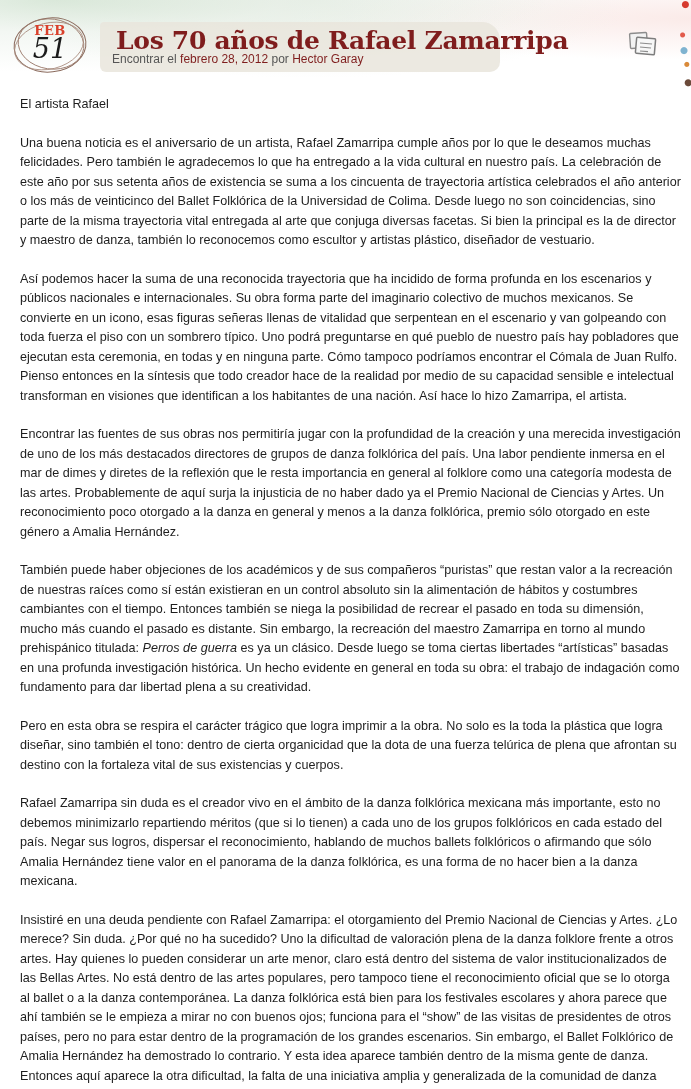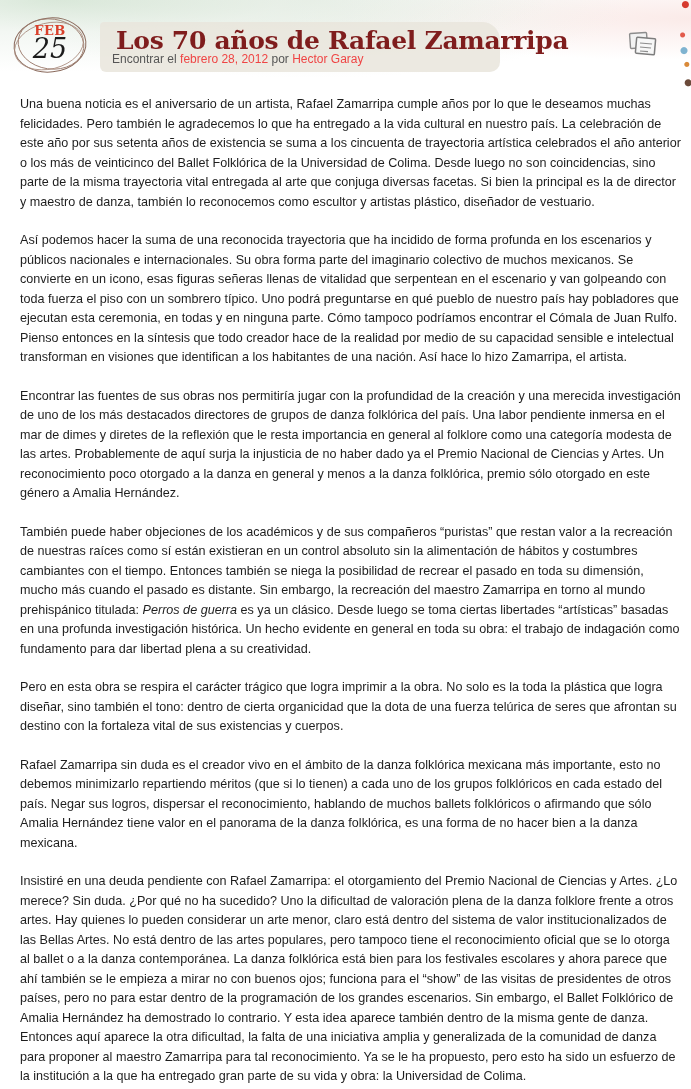--- a/index.html
+++ b/index.html
@@ -87,21 +87,21 @@
       white-space: nowrap;
     }
     .byline {
       position: absolute;
       left: 112px; top: 52px;
       font-size: 12px;
       color: #555555;
       white-space: nowrap;
     }
     .byline a {
-      color: #ef4444;
+      color: #7f1d1d;
       text-decoration: none;
     }
     .comments-icon {
       position: absolute;
       left: 628px; top: 30px;
       width: 30px; height: 28px;
     }
     .content {
       position: absolute;
       left: 20px; top: 95px;
@@ -123,21 +123,21 @@
 <div class="splash"></div>
 <div class="title-band"></div>
 
 <div class="date-badge">
   <svg class="circle" width="80" height="62" viewBox="0 0 80 62">
     <ellipse cx="40" cy="31" rx="36" ry="27" fill="none" stroke="#8a6a5c" stroke-width="1" transform="rotate(-6 40 31)"></ellipse>
     <ellipse cx="41" cy="30" rx="33" ry="25" fill="none" stroke="#9b7b6c" stroke-width="0.9" transform="rotate(8 41 30)"></ellipse>
     <ellipse cx="39" cy="32" rx="35" ry="23" fill="none" stroke="#a88a7c" stroke-width="0.8" transform="rotate(-14 39 32)"></ellipse>
   </svg>
   <div class="date-month">FEB</div>
-  <div class="date-day">25</div>
+  <div class="date-day">51</div>
 </div>
 
 <h1 class="post-title">Los 70 años de Rafael Zamarripa</h1>
 
 <div class="byline">
   <span>Encontrar el</span>
   <a href="#">febrero 28, 2012</a>
   <span>por</span>
   <a href="#">Hector Garay</a>
 </div>
@@ -146,21 +146,22 @@
   <svg width="30" height="28" viewBox="0 0 30 28">
     <rect x="2" y="3" width="17" height="15" rx="1" fill="#f2f2f2" stroke="#8c8c8c" stroke-width="1.4" transform="rotate(-4 10 10)"></rect>
     <rect x="8" y="8" width="19" height="16" rx="1" fill="#f7f7f7" stroke="#7d7d7d" stroke-width="1.5" transform="rotate(5 17 16)"></rect>
     <line x1="12" y1="13" x2="24" y2="14" stroke="#8c8c8c" stroke-width="1.1"></line>
     <line x1="12" y1="17" x2="23" y2="18" stroke="#8c8c8c" stroke-width="1.1"></line>
     <line x1="12" y1="21" x2="20" y2="21.6" stroke="#8c8c8c" stroke-width="1.1"></line>
   </svg>
 </div>
 
 <div class="content">
+  <p>El artista Rafael</p>
   <p>Una buena noticia es el aniversario de un artista, Rafael Zamarripa cumple años por lo que  le deseamos muchas felicidades. Pero también le agradecemos lo que ha entregado a la vida cultural en nuestro país. La celebración de este año por sus setenta años de existencia se suma a los cincuenta de trayectoria artística celebrados el año anterior o los más de veinticinco del Ballet Folklórica de la Universidad de Colima. Desde luego no son coincidencias, sino parte de la misma trayectoria vital entregada al arte que conjuga diversas facetas. Si bien la principal es la de director y maestro de danza, también lo reconocemos como escultor y artistas plástico, diseñador de vestuario.</p>
   <p>Así podemos hacer la suma de una reconocida trayectoria que ha incidido de forma profunda en los escenarios y públicos nacionales e internacionales. Su obra forma parte del imaginario colectivo de muchos mexicanos. Se convierte en un icono, esas figuras señeras llenas de vitalidad que serpentean en el escenario y van golpeando con toda fuerza el piso con un sombrero típico. Uno podrá preguntarse en qué pueblo de nuestro país hay pobladores que ejecutan esta ceremonia, en todas y en ninguna parte. Cómo tampoco podríamos encontrar el Cómala de Juan Rulfo. Pienso entonces en la síntesis que todo creador hace de la realidad por medio de su capacidad sensible e intelectual transforman en visiones que identifican a los habitantes de una nación. Así hace lo hizo Zamarripa, el artista.</p>
   <p>Encontrar las fuentes de sus obras nos permitiría jugar con la profundidad de la creación y una merecida investigación de uno de los más destacados directores de grupos de danza folklórica del país. Una labor pendiente inmersa en el mar de dimes y diretes de la reflexión que le resta importancia en general al folklore como una categoría modesta de las artes. Probablemente de aquí surja la injusticia de no haber dado ya el Premio Nacional de Ciencias y Artes. Un reconocimiento poco otorgado a la danza en general y menos a la danza folklórica, premio sólo otorgado en este género a Amalia Hernández.</p>
   <p><span>También puede haber objeciones de los académicos y de sus compañeros “puristas” que restan valor a la recreación de nuestras raíces como sí están existieran en un control absoluto sin la alimentación de hábitos y costumbres cambiantes con el tiempo. Entonces también se niega la posibilidad de recrear el pasado en toda su dimensión, mucho más cuando el pasado es distante. Sin embargo, la recreación del maestro Zamarripa en torno al mundo prehispánico titulada: </span><em>Perros de guerra</em><span> es ya un clásico. Desde luego se toma ciertas libertades “artísticas” basadas en una profunda investigación histórica. Un hecho evidente en general en toda su obra: el trabajo de indagación como fundamento para dar libertad plena a su creatividad.</span></p>
-  <p>Pero en esta obra se respira el carácter trágico que logra imprimir a la obra. No solo es la toda la plástica que logra diseñar, sino también el tono: dentro de cierta organicidad que la dota de una fuerza telúrica de seres que afrontan su destino con la fortaleza vital de sus existencias y cuerpos.</p>
+  <p>Pero en esta obra se respira el carácter trágico que logra imprimir a la obra. No solo es la toda la plástica que logra diseñar, sino también el tono: dentro de cierta organicidad que la dota de una fuerza telúrica de plena que afrontan su destino con la fortaleza vital de sus existencias y cuerpos.</p>
   <p>Rafael Zamarripa sin duda es el creador vivo en el ámbito de la danza folklórica mexicana más importante, esto no debemos minimizarlo repartiendo méritos (que si lo tienen) a cada uno de los grupos folklóricos en cada estado del país. Negar sus logros, dispersar el reconocimiento, hablando de muchos ballets folklóricos o afirmando que sólo Amalia Hernández tiene valor en el panorama de la danza folklórica, es una forma de no hacer bien a la danza mexicana.</p>
   <p>Insistiré en una deuda pendiente con Rafael Zamarripa: el otorgamiento del Premio Nacional de Ciencias y Artes. ¿Lo merece? Sin duda. ¿Por qué no ha sucedido? Uno la dificultad de valoración plena de la danza folklore frente a otros artes. Hay quienes lo pueden considerar un arte menor, claro está dentro del sistema de valor institucionalizados de las Bellas Artes. No está dentro de las artes populares, pero tampoco tiene el reconocimiento oficial que se lo otorga  al ballet o a la danza contemporánea.  La danza folklórica está bien para los festivales escolares y ahora parece que ahí también se le empieza a mirar no con buenos ojos; funciona para el “show” de las visitas de presidentes de otros países, pero no para estar dentro de la programación de los grandes escenarios. Sin embargo, el Ballet Folklórico de Amalia Hernández ha demostrado lo contrario. Y esta idea aparece también dentro de la misma gente de danza. Entonces aquí aparece la otra dificultad, la falta de una iniciativa amplia y generalizada de la comunidad de danza para proponer al maestro Zamarripa para tal reconocimiento. Ya se le ha propuesto, pero esto ha sido un esfuerzo de la institución a la que ha entregado gran parte de su vida y obra: la Universidad de Colima.</p>
 
 </div>
 
 </body></html>

